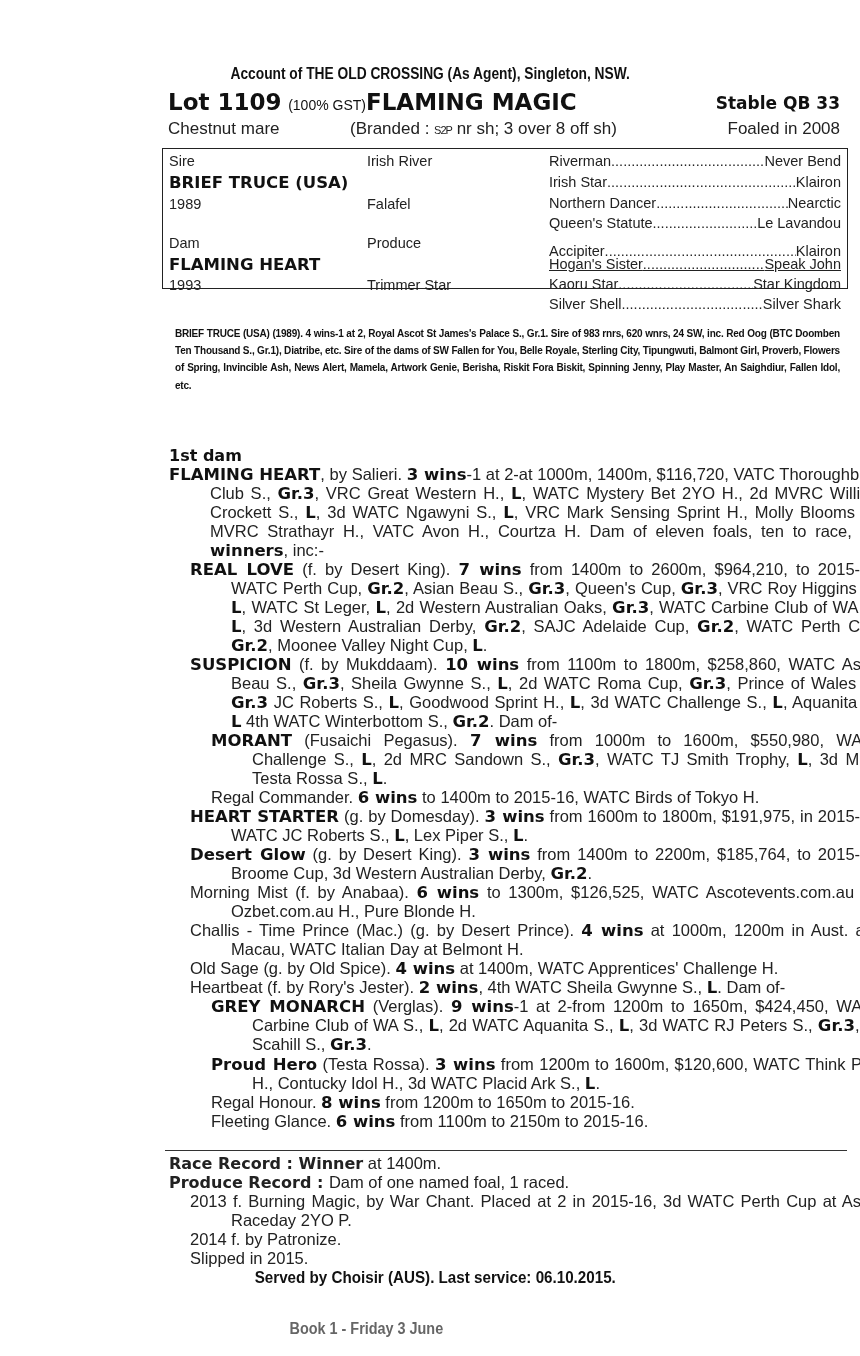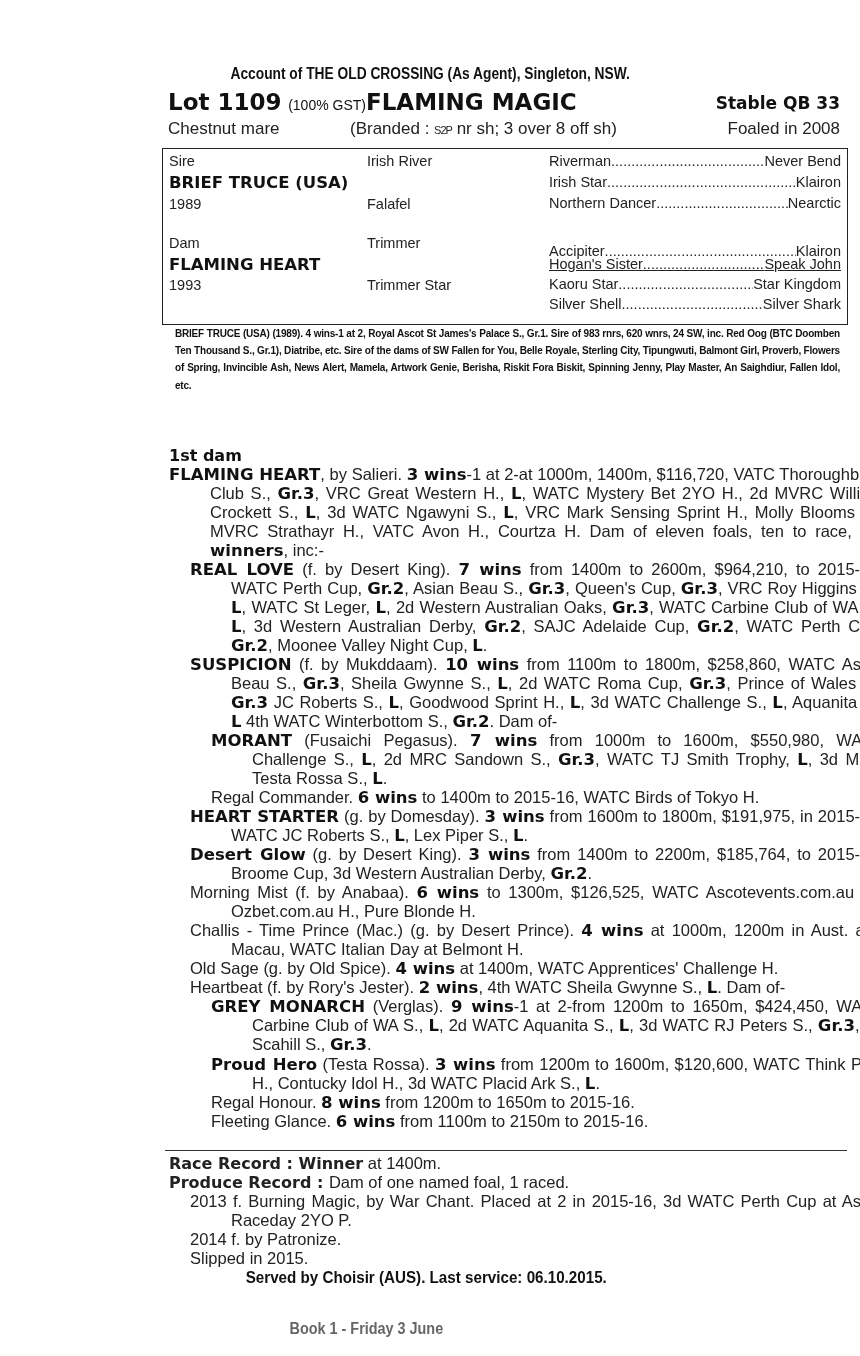--- a/index.html
+++ b/index.html
@@ -8,35 +8,35 @@
   .abs { position:absolute; }
   .hdr-account { top:65px; left:0; width:860px; text-align:center; }
   .hdr-account span { display:inline-block; font-weight:bold; font-size:16px; transform:scaleX(0.86); letter-spacing:0; }
   .lot { top:88px; left:168px; font-size:24px; font-weight:900; white-space:nowrap; }
   .lot .lotnum { font-family:"DejaVu Sans", sans-serif; font-weight:bold; font-size:23px; }
   .lot .gst { font-size:14px; font-weight:normal; }
   .lot .name { font-family:"DejaVu Sans", sans-serif; font-weight:bold; font-size:23px; }
   .stable { top:93px; right:20px; font-family:"DejaVu Sans", sans-serif; font-weight:bold; font-size:17px; }
   .sub { top:119px; font-size:17px; color:#222; }
   .brand-mark { font-size:11px; letter-spacing:-1px; }
-  .pedbox { top:148px; left:162px; width:686px; height:177px; border:1.5px solid #222; box-sizing:border-box; }
+  .pedbox { top:148px; left:162px; width:686px; height:141px; border:1.5px solid #222; box-sizing:border-box; }
   .ped-row { position:absolute; font-size:14.5px; color:#222; white-space:nowrap; }
   .ped-bold { font-family:"DejaVu Sans", sans-serif; font-weight:bold; font-size:16.5px; color:#111; }
   .ped-anc { position:absolute; left:386px; width:292px; font-size:14.5px; color:#222; display:flex; white-space:nowrap; }
   .ped-anc .dots { flex:1; overflow:hidden; }
   .ped-anc .dots::after { content:"........................................................................................"; letter-spacing:0; }
   .sire-para { top:325px; left:175px; width:665px; font-family:"Liberation Sans", sans-serif; font-weight:bold; font-size:10px; line-height:17.2px; text-align:justify; transform:scaleX(1.0); letter-spacing:-0.2px; }
   .section-title { font-family:"DejaVu Sans", sans-serif; font-weight:bold; font-size:16px; }
   .body-text { font-size:16.5px; line-height:19px; color:#222; }
   .b { font-family:"DejaVu Sans", sans-serif; font-weight:bold; color:#111; }
   .entry { position:absolute; text-align:justify; }
   .divider { top:1150px; left:165px; width:682px; height:0; border-top:1.5px solid #333; }
   .footer { top:1320px; left:0; width:732px; text-align:center; color:#666; }
   .footer span { display:inline-block; font-weight:bold; font-size:16px; transform:scaleX(0.9); }
-  .served { top:1268px; left:8px; width:836px; text-align:center; }
+  .served { top:1268px; left:17px; width:836px; text-align:center; }
   .served span { display:inline-block; font-weight:bold; font-size:16.5px; transform:scaleX(0.92); }
 </style>
 </head>
 <body>
 
 <div class="abs hdr-account"><span>Account of THE OLD CROSSING (As Agent), Singleton, NSW.</span></div>
 
 <div class="abs lot">
   <span class="lotnum">Lot 1109</span>
   <span class="gst">(100% GST)</span><span class="name">FLAMING MAGIC</span>
@@ -52,37 +52,42 @@
 <div class="abs pedbox">
   <div class="ped-row" style="left:6px; top:4px;">Sire</div>
   <div class="ped-row ped-bold" style="left:6px; top:24px;">BRIEF TRUCE (USA)</div>
   <div class="ped-row" style="left:6px; top:47px;">1989</div>
   <div class="ped-row" style="left:204px; top:4px;">Irish River</div>
   <div class="ped-row" style="left:204px; top:47px;">Falafel</div>
 
   <div class="ped-row" style="left:6px; top:86px;">Dam</div>
   <div class="ped-row ped-bold" style="left:6px; top:106px;">FLAMING HEART</div>
   <div class="ped-row" style="left:6px; top:128px;">1993</div>
-  <div class="ped-row" style="left:204px; top:86px;">Trimmer</div>
+  <div class="ped-row" style="left:204px; top:86px;">Produce</div>
   <div class="ped-row" style="left:204px; top:128px;">Trimmer Star</div>
 
   <div class="ped-anc" style="top:4px;">
       <span>Riverman</span>
       <span class="dots"></span>
       <span>Never Bend</span>
     </div>
   <div class="ped-anc" style="top:25px;">
       <span>Irish Star</span>
       <span class="dots"></span>
       <span>Klairon</span>
     </div>
   <div class="ped-anc" style="top:46px;">
       <span>Northern Dancer</span>
       <span class="dots"></span>
       <span>Nearctic</span>
+    </div>
+  <div class="ped-anc" style="top:66px;">
+      <span>Queen's Statute</span>
+      <span class="dots"></span>
+      <span>Le Lavandou</span>
     </div>
   <div class="ped-anc" style="top:94px;">
       <span>Accipiter</span>
       <span class="dots"></span>
       <span>Klairon</span>
     </div>
   <div class="ped-anc" style="top:107px;text-decoration:underline;">
       <span>Hogan's Sister</span>
       <span class="dots"></span>
       <span>Speak John</span>

